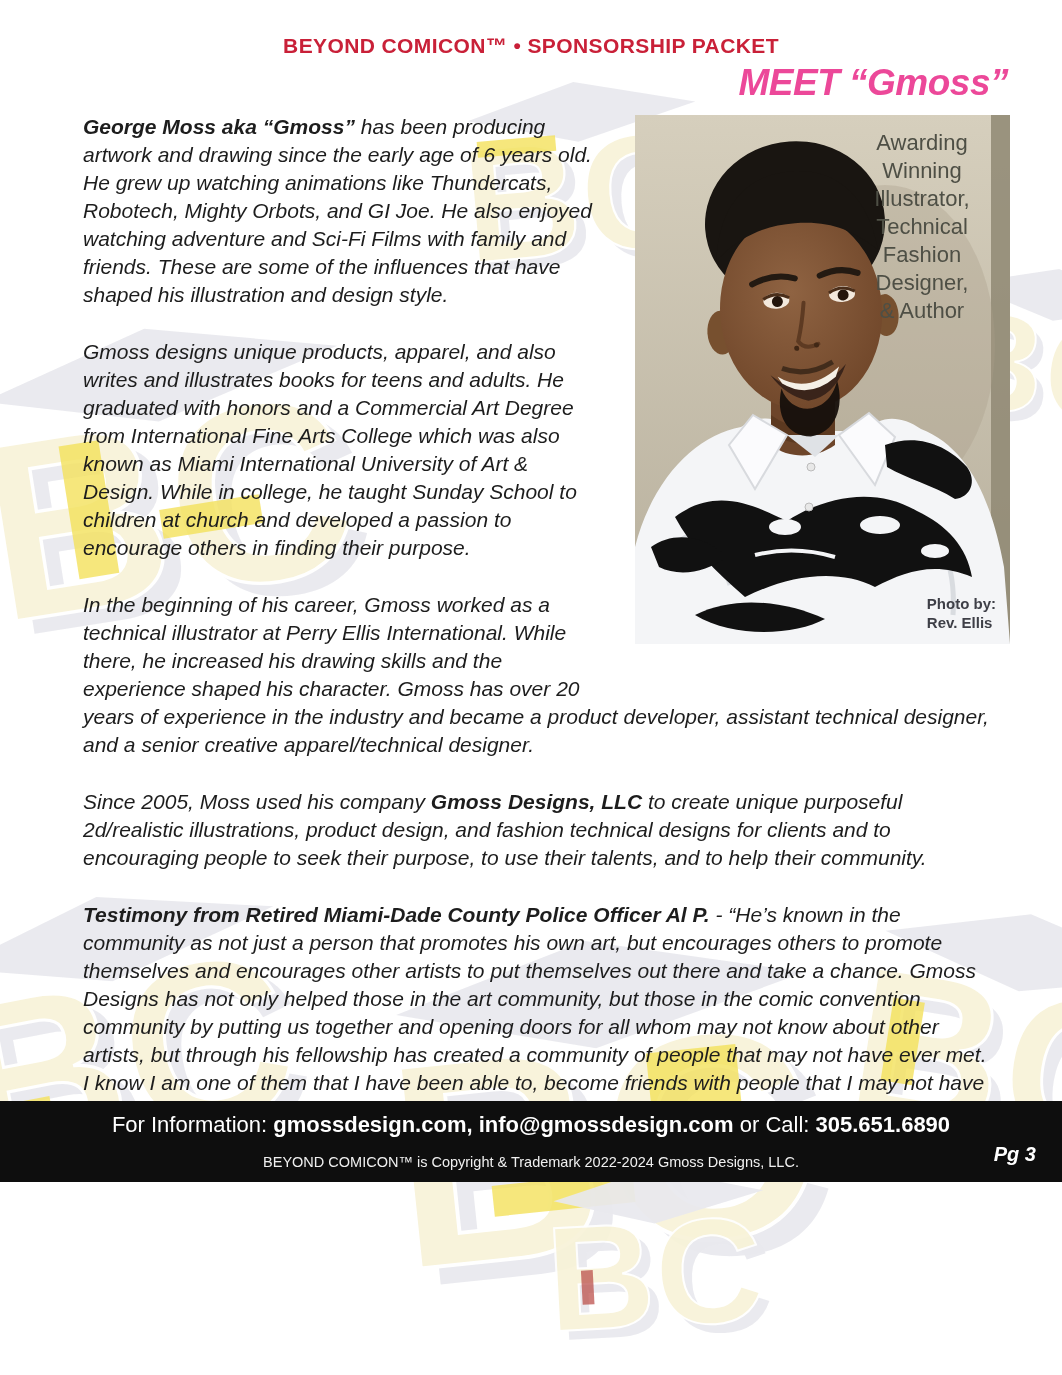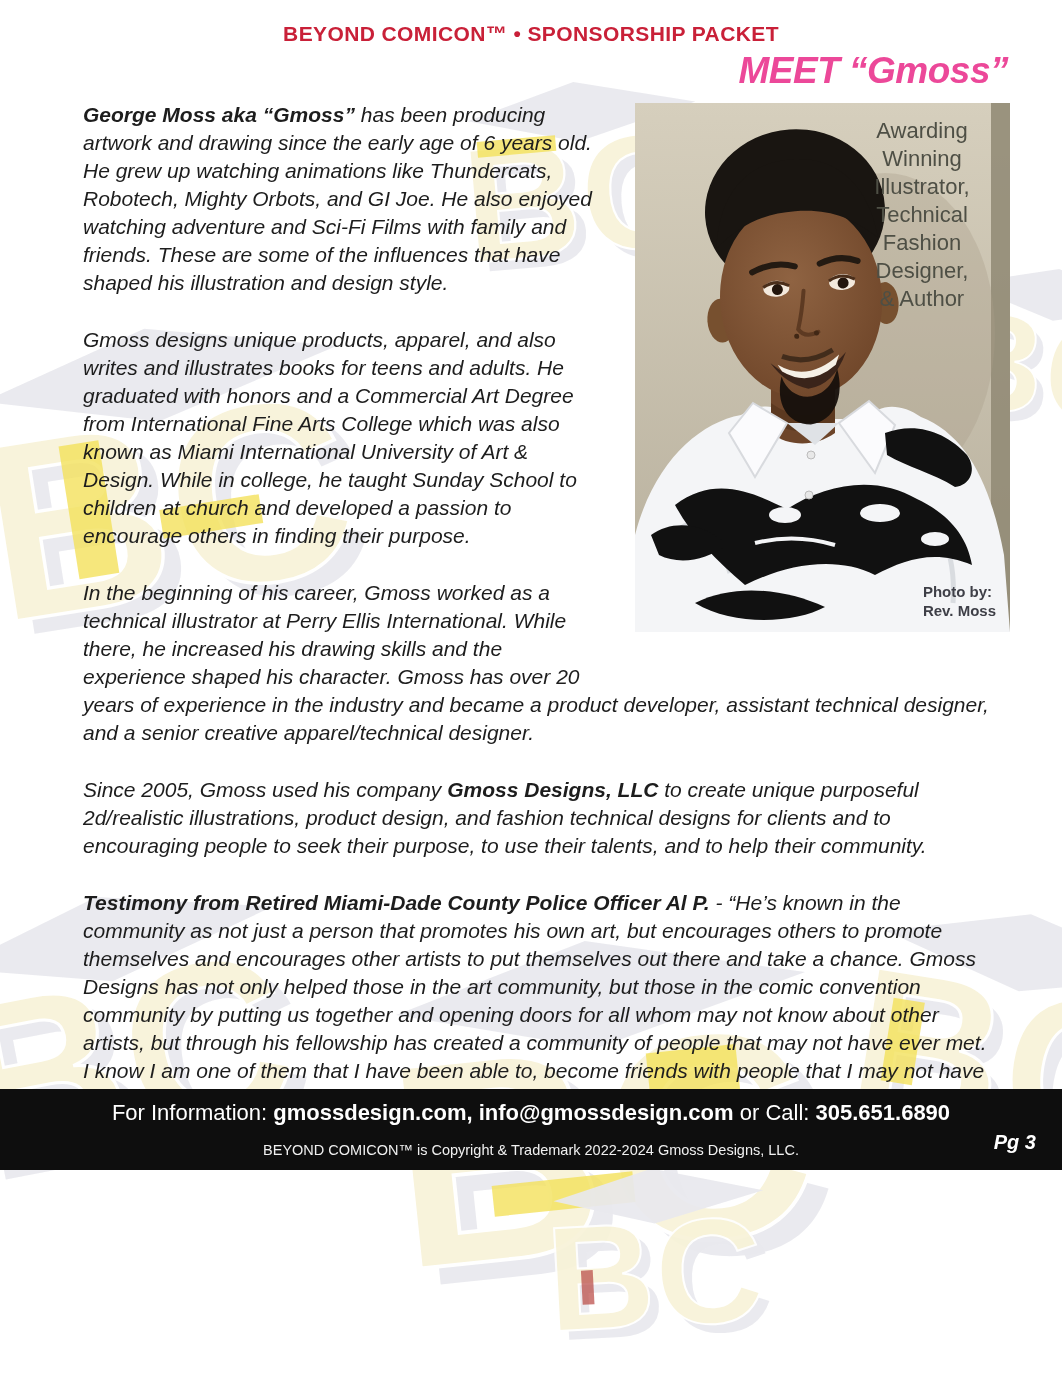--- a/index.html
+++ b/index.html
@@ -13,21 +13,21 @@
   .wm{position:absolute;opacity:.92;}
   .wmtx{font-family:"Liberation Sans","DejaVu Sans",sans-serif;font-weight:700;font-size:228px;text-anchor:middle;}
   .wm-shadow{fill:var(--watermark-gray,#e9e9ee);}
   .wm-face{fill:var(--watermark-yellow-pale,#f8f3d8);stroke:#ffffff;stroke-width:3px;}
   .wm-top{fill:var(--watermark-gray,#e9e9ee);}
   .wm-accent{fill:var(--watermark-yellow-bright,#f2de4e);opacity:.8;}
   .wm-red{fill:#b5423c;opacity:.75;}
   
   .content{position:relative;z-index:1;}
   .red-header{
-    padding-top:22px;text-align:center;
+    padding-top:34px;text-align:center;
     font-weight:700;font-size:21px;letter-spacing:.4px;
     color:var(--header-red,#c92038);
   }
   .title{
     margin:6px 54px 0 0;text-align:right;
     font-size:37px;font-style:italic;font-weight:700;
     color:#ec4899;letter-spacing:-.5px;line-height:1.05;
   }
   .article{
     margin:10px 52px 0 71px;
@@ -188,27 +188,27 @@
           <circle cx="174" cy="392" r="4" fill="#e8e8e8" stroke="#bbbbbb"></circle>
         </svg>
         <div class="photo-roles">Awarding
 Winning
 Illustrator,
 Technical
 Fashion
 Designer,
 &amp; Author</div>
         <div class="photo-credit">Photo by:
-Rev. Moss</div>
+Rev. Ellis</div>
       </figure>
 
       <p><b>George Moss aka “Gmoss” </b><span>has been producing artwork and drawing since the early age of 6 years old. He grew up watching animations like Thundercats, Robotech, Mighty Orbots, and GI Joe. He also enjoyed watching adventure and Sci-Fi Films with family and friends. These are some of the influences that have shaped his illustration and design style.</span></p>
       <p><span>Gmoss designs unique products, apparel, and also writes and illustrates books for teens and adults. He graduated with honors and a Commercial Art Degree from International Fine Arts College which was also known as Miami International University of Art &amp; Design. While in college, he taught Sunday School to children at church and developed a passion to encourage others in finding their purpose.</span></p>
       <p><span>In the beginning of his career, Gmoss worked as a technical illustrator at Perry Ellis International. While there, he increased his drawing skills and the experience shaped his character. Gmoss has over 20 years of experience in the industry and became a product developer, assistant technical designer, and a senior creative apparel/technical designer.</span></p>
-      <p><span>Since 2005, Gmoss used his company </span><b>Gmoss Designs, LLC</b><span> to create unique purposeful 2d/realistic illustrations, product design, and fashion technical designs for clients and to encouraging people to seek their purpose, to use their talents, and to help their community.</span></p>
+      <p><span>Since 2005, Moss used his company </span><b>Gmoss Designs, LLC</b><span> to create unique purposeful 2d/realistic illustrations, product design, and fashion technical designs for clients and to encouraging people to seek their purpose, to use their talents, and to help their community.</span></p>
       <p><b>Testimony from Retired Miami-Dade County Police Officer Al P.</b><span> -  “He’s known in the community as not just a person that promotes his own art, but encourages others to promote themselves and encourages other artists to put themselves out there and take a chance.  Gmoss Designs has not only helped those in the art community, but those in the comic convention community by putting us together and opening doors for all whom may not know about other artists, but through his fellowship has created a community of people that may not have ever met. I know I am one of them that I have been able to, become friends with people that I may not have met otherwise.”</span></p>
       <p class="more-line"><b>For more testimonies visit: www.gmossdesign.com/biography</b></p>
 
     </main>
 
     <footer class="footer">
       <div class="footer-line1"><span>For Information: </span><b>gmossdesign.com, info@gmossdesign.com</b><span> or Call: </span><b>305.651.6890</b></div>
       <div class="footer-line2">BEYOND COMICON™ is Copyright &amp; Trademark 2022-2024 Gmoss Designs, LLC.</div>
       <div class="page-number">Pg 3</div>
     </footer>

